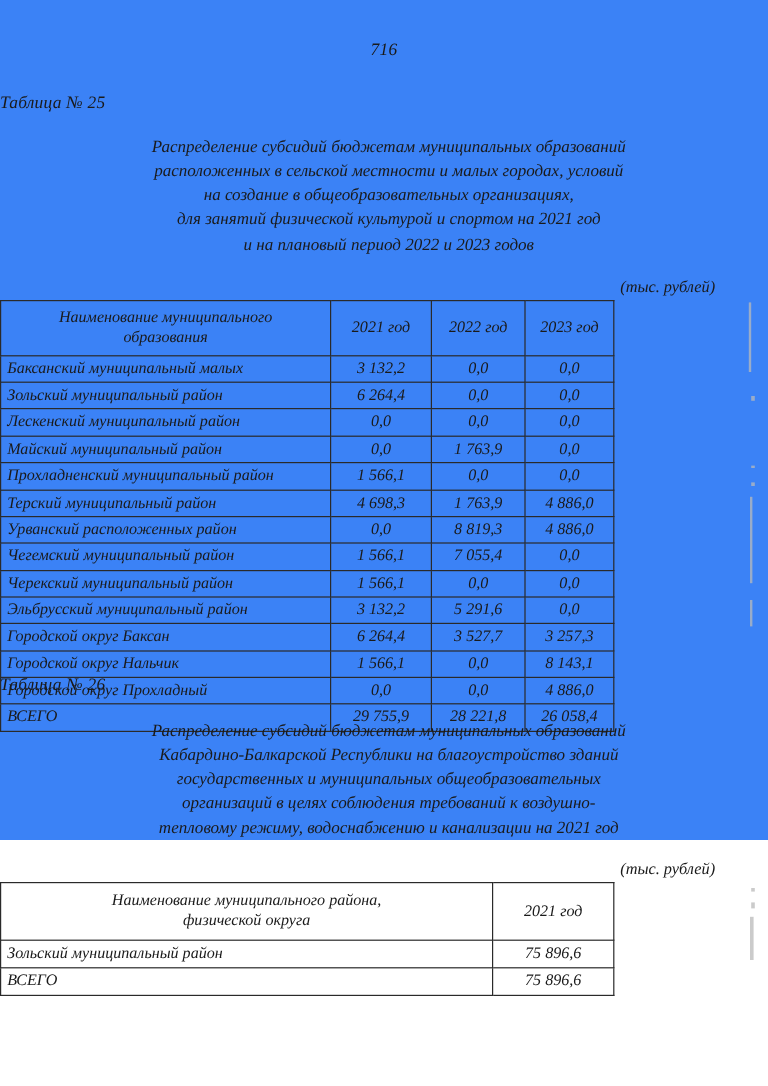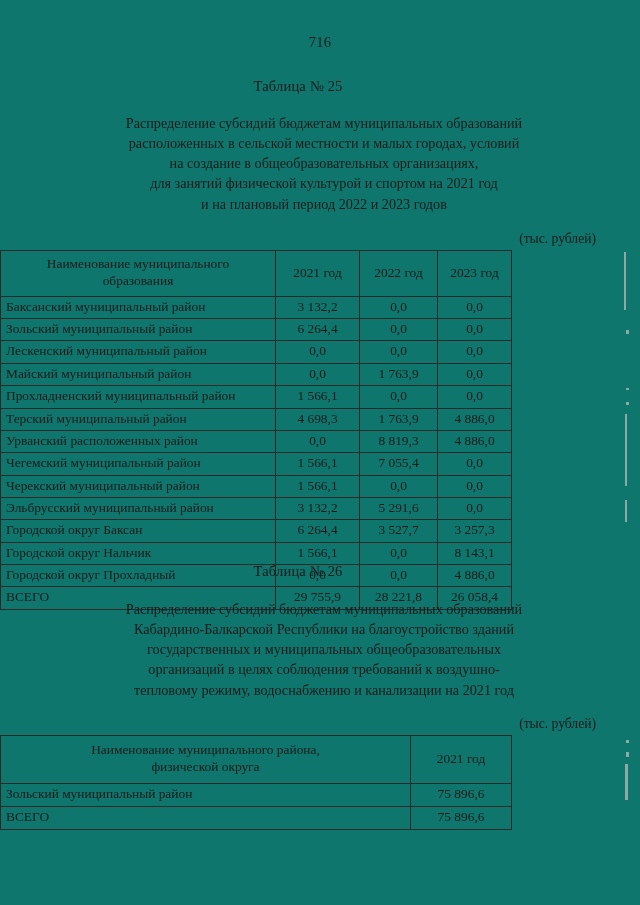--- a/index.html
+++ b/index.html
@@ -12,36 +12,37 @@
     height: 905px;
     position: relative;
     font-family: "Liberation Serif", "DejaVu Serif", serif;
     color: #1a1a1a;
     overflow: hidden;
   }
 
   .page {
     position: relative;
     width: 640px;
-    height: 905px;
-    background: #0f766e;
+    height: 700px;
+    background: #3b82f6;
+    font-style: italic;
   }
 
   .page-number {
     position: absolute;
     top: 34px;
     left: 0;
     width: 640px;
     text-align: center;
     font-size: 14.5px;
     letter-spacing: 0.3px;
   }
 
   .table-label {
-    text-align: center;
+    text-align: left;
     font-size: 14.5px;
     padding-right: 44px;
     letter-spacing: 0.2px;
   }
 
   .doc-title {
     text-align: center;
     font-size: 14.2px;
     line-height: 1.42;
     margin: 0 auto;
@@ -150,21 +151,21 @@
               <span>Наименование муниципального</span><br>
               <span>образования</span>
             </th>
             <th>2021 год</th>
             <th>2022 год</th>
             <th>2023 год</th>
           </tr>
         </thead>
         <tbody>
           <tr>
-              <td class="name">Баксанский муниципальный район</td>
+              <td class="name">Баксанский муниципальный малых</td>
               <td class="num">3 132,2</td>
               <td class="num">0,0</td>
               <td class="num">0,0</td>
             </tr>
           <tr>
               <td class="name">Зольский муниципальный район</td>
               <td class="num">6 264,4</td>
               <td class="num">0,0</td>
               <td class="num">0,0</td>
             </tr>

